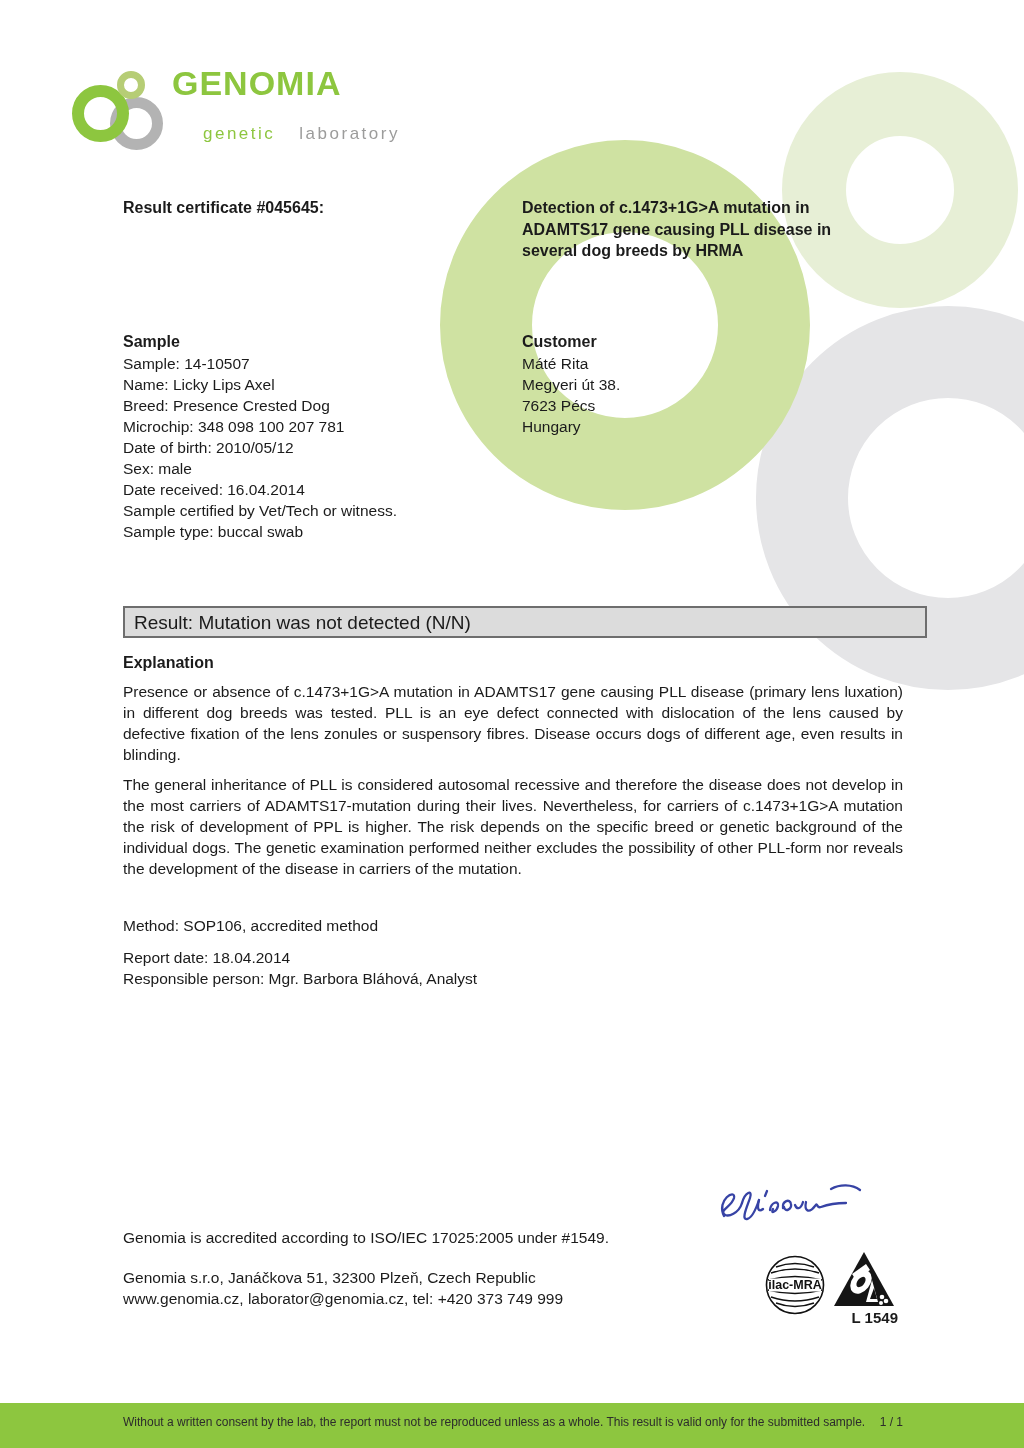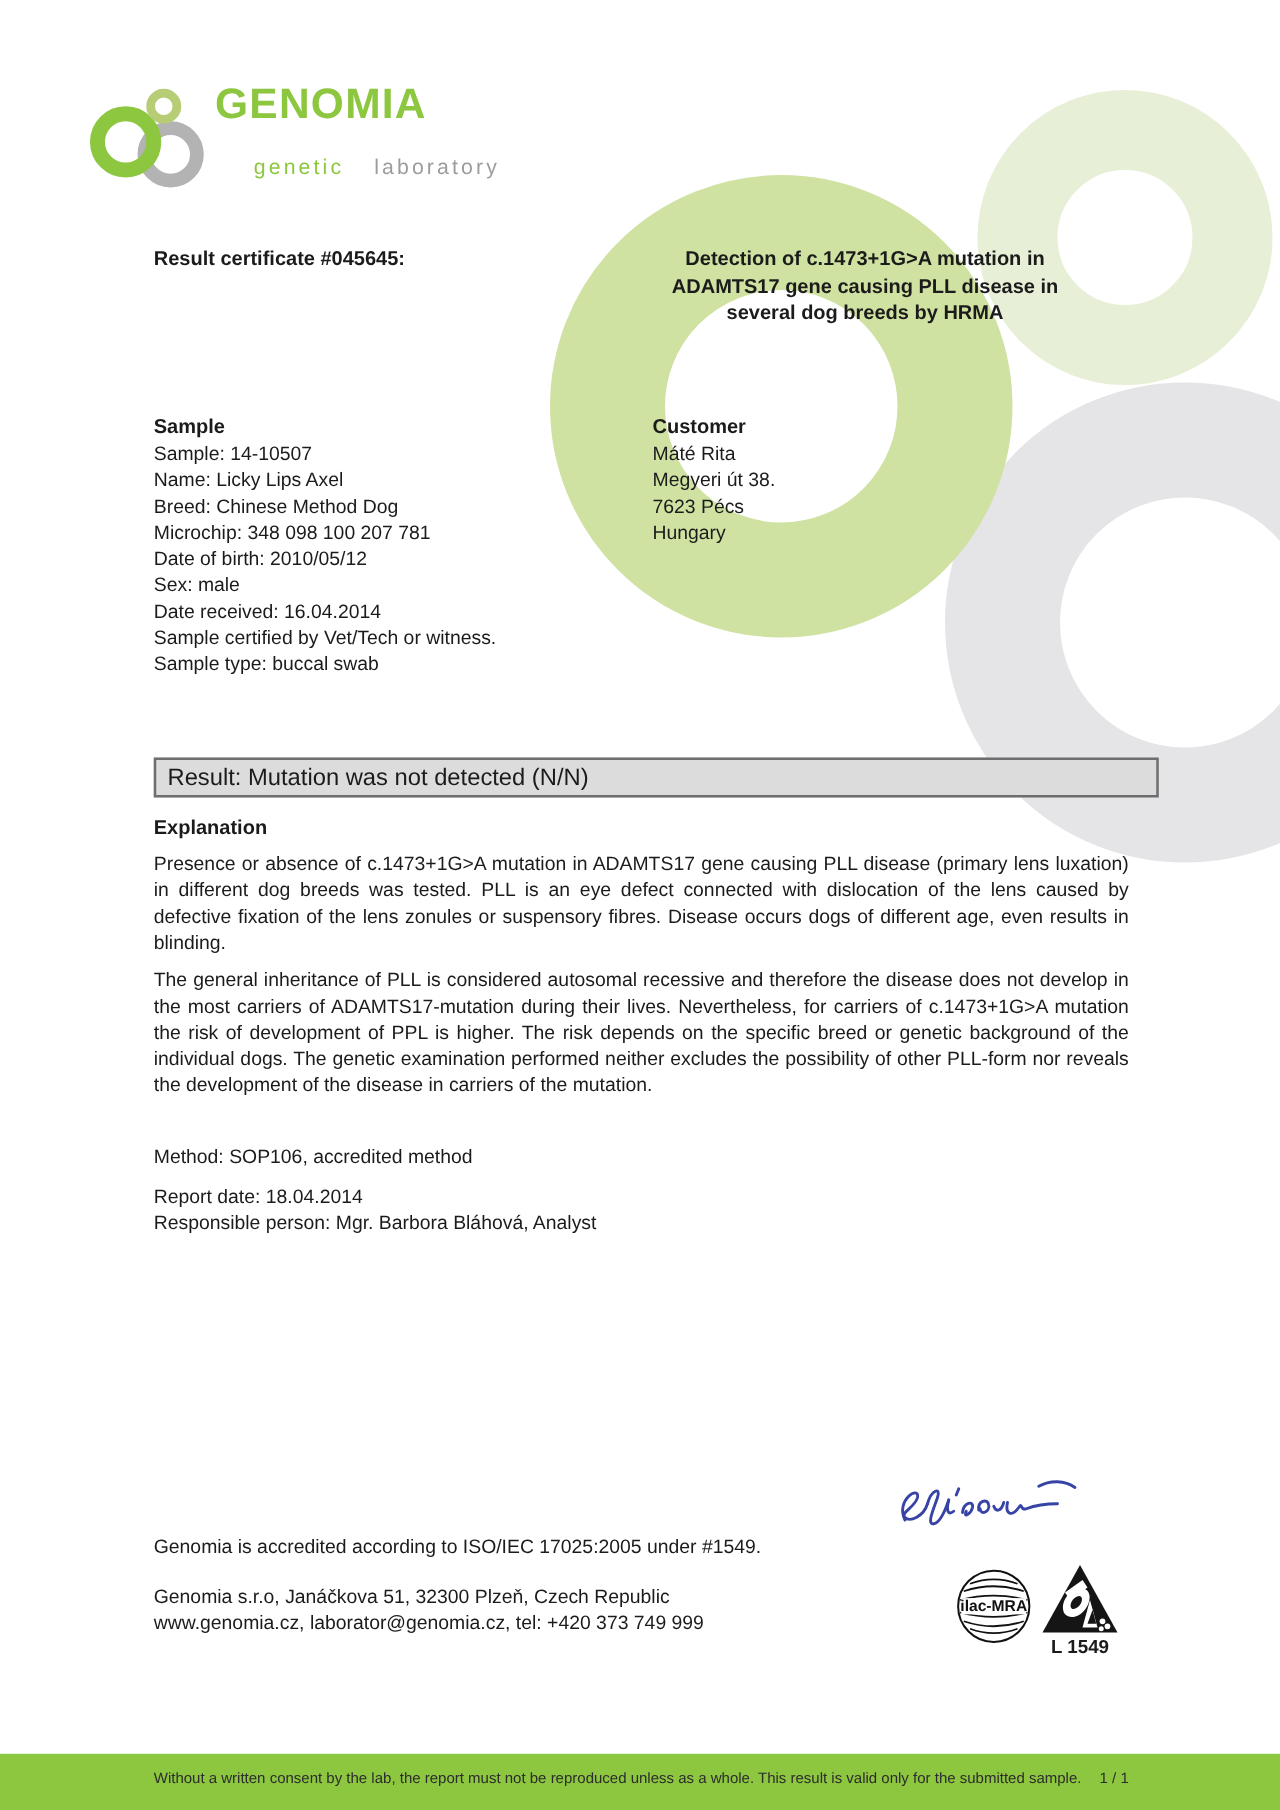--- a/index.html
+++ b/index.html
@@ -35,21 +35,21 @@
   .logo-ring-pale{left:117px;top:71px;width:28px;height:28px;border-width:7px;border-color:var(--logo-small-ring);z-index:3;}
   .wordmark{left:160px;top:64px;font-size:34px;font-weight:700;letter-spacing:1px;color:var(--brand-green);z-index:3;margin-left:12px;}
   .tagline{left:203px;top:124px;font-size:17px;letter-spacing:2.5px;display:flex;gap:24px;z-index:3;}
   .tagline .green{color:var(--brand-green);}
   .tagline .gray{color:var(--tagline-gray);}
   
   .z{z-index:4;}
   .h-bold{font-size:16px;font-weight:700;line-height:21px;}
   .body-text{font-size:15.5px;line-height:21px;}
   .cert-label{left:123px;top:197px;}
-  .test-title{left:522px;top:197px;width:340px;line-height:21.5px;text-align:center;}
+  .test-title{left:522px;top:197px;width:340px;line-height:21.5px;}
   .sample-block{left:123px;top:331px;width:380px;}
   .customer-block{left:522px;top:331px;width:300px;}
   .block-lines{margin-top:1px;}
   .result-box{
     left:123px;top:606px;width:804px;height:32px;
     background:var(--result-box-bg);border:2px solid var(--result-box-border);
     font-size:19px;line-height:30px;padding-left:9px;box-sizing:border-box;
   }
   .explanation-heading{left:123px;top:652px;}
   .para{left:123px;width:780px;text-align:justify;}
@@ -57,21 +57,21 @@
   .para-2{top:774px;}
   .method-line{left:123px;top:915px;}
   .report-date{left:123px;top:947px;}
   .responsible{left:123px;top:968px;}
   .signature{left:712px;top:1180px;width:160px;height:50px;}
   .accreditation-line{left:123px;top:1227px;}
   .address-1{left:123px;top:1267px;}
   .address-2{left:123px;top:1288px;}
   .ilac-logo{left:764px;top:1254px;width:62px;height:62px;}
   .cai-logo{left:832px;top:1250px;width:64px;height:58px;}
-  .cai-number{left:830px;top:1309px;width:68px;text-align:center;font-size:15px;font-weight:700;}
+  .cai-number{left:830px;top:1309px;width:68px;text-align:right;font-size:15px;font-weight:700;}
   .footer{left:123px;top:1415px;width:780px;font-size:12px;display:flex;justify-content:space-between;color:#2c2c2c;}
 </style>
 </head>
 <body>
 
 <div class="page">
 
   <div class="bg-ring ring-gray"></div>
   <div class="bg-ring ring-pale"></div>
   <div class="bg-ring ring-green"></div>
@@ -87,21 +87,21 @@
   </div>
 
   <div class="abs z h-bold cert-label">Result certificate #045645:</div>
   <div class="abs z h-bold test-title">Detection of c.1473+1G&gt;A mutation in ADAMTS17 gene causing PLL disease in several dog breeds by HRMA</div>
 
   <div class="abs z sample-block">
     <div class="h-bold">Sample</div>
     <div class="body-text block-lines">
       <div>Sample: 14-10507</div>
       <div>Name: Licky Lips Axel</div>
-      <div>Breed: Chinese Method Dog</div>
+      <div>Breed: Presence Crested Dog</div>
       <div>Microchip: 348 098 100 207 781</div>
       <div>Date of birth: 2010/05/12</div>
       <div>Sex: male</div>
       <div>Date received: 16.04.2014</div>
       <div>Sample certified by Vet/Tech or witness.</div>
       <div>Sample type: buccal swab</div>
     </div>
   </div>
 
   <div class="abs z customer-block">

